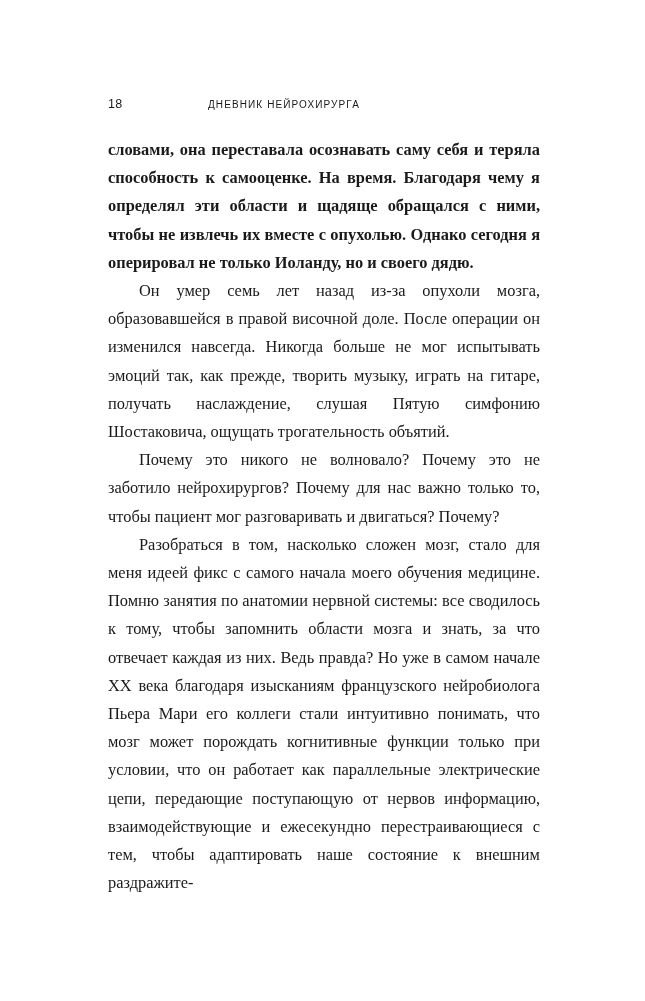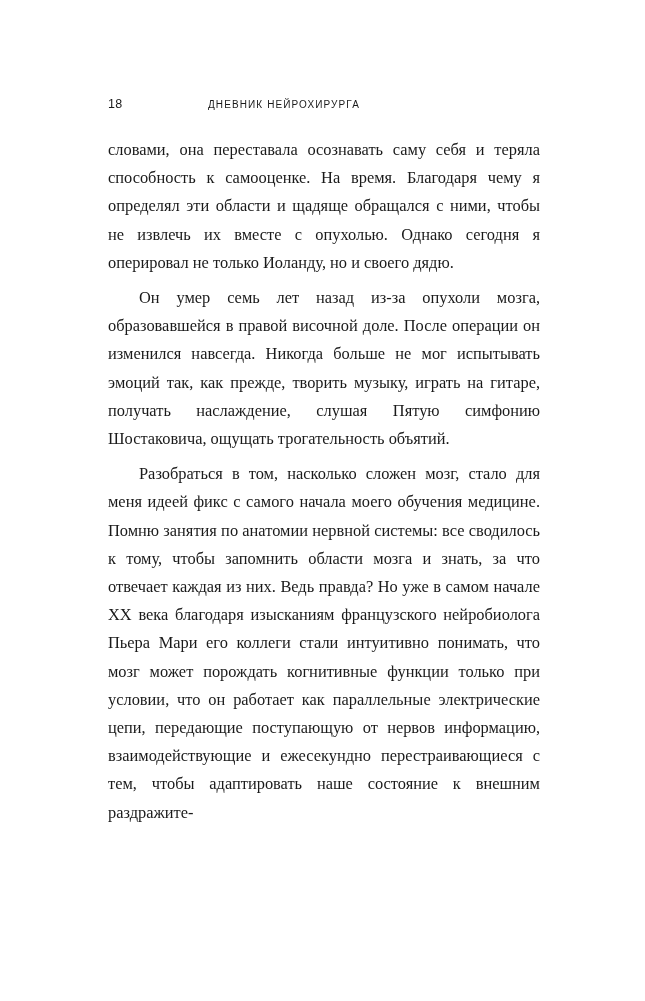--- a/index.html
+++ b/index.html
@@ -58,35 +58,36 @@
     margin: 0;
     font-size: 16.4px;
     line-height: 28.2px;
     text-align: justify;
     text-justify: inter-word;
     hyphens: manual;
     color: #1a1a1a;
   }
   .text-block p.indent {
     text-indent: 31px;
-    margin-top: 7px;
   }
   .text-block p.cont {
     text-indent: 0;
+    font-weight: bold;
   }
 </style>
 </head>
 <body>
 
 <div class="page">
 
   <div class="page-header">
     <div class="folio">18</div>
     <div class="running-title">ДНЕВНИК НЕЙРОХИРУРГА</div>
   </div>
 
   <div class="text-block">
     <p class="cont">словами, она переставала осознавать саму себя и теряла способность к самооценке. На время. Благодаря чему я определял эти области и щадяще обращался с ними, чтобы не извлечь их вместе с опухолью. Однако сегодня я оперировал не только Иоланду, но и своего дядю.</p>
     <p class="indent">Он умер семь лет назад из-за опухоли мозга, образовавшейся в правой височной доле. После операции он изменился навсегда. Никогда больше не мог испытывать эмоций так, как прежде, творить музыку, играть на гитаре, получать наслаждение, слушая Пятую симфонию Шостаковича, ощущать трогательность объятий.</p>
+    <p class="indent">Почему это никого не волновало? Почему это не заботило нейрохирургов? Почему для нас важно только то, чтобы пациент мог разговаривать и двигаться? Почему?</p>
     <p class="indent">Разобраться в том, насколько сложен мозг, стало для меня идеей фикс с самого начала моего обучения медицине. Помню занятия по анатомии нервной системы: все сводилось к тому, чтобы запомнить области мозга и знать, за что отвечает каждая из них. Ведь правда? Но уже в самом начале XX века благодаря изысканиям французского нейробиолога Пьера Мари его коллеги стали интуитивно понимать, что мозг может порождать когнитивные функции только при условии, что он работает как параллельные электрические цепи, передающие поступающую от нервов информацию, взаимодействующие и ежесекундно перестраивающиеся с тем, чтобы адаптировать наше состояние к внешним раздражите-</p>
   </div>
 
 </div>
 
 </body></html>

